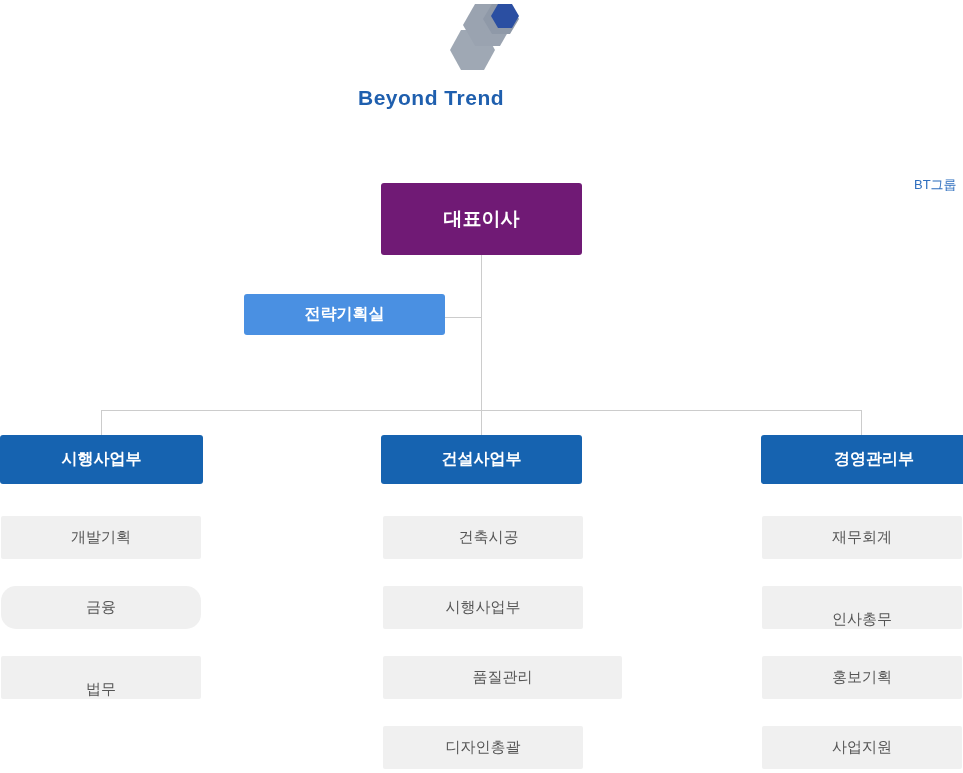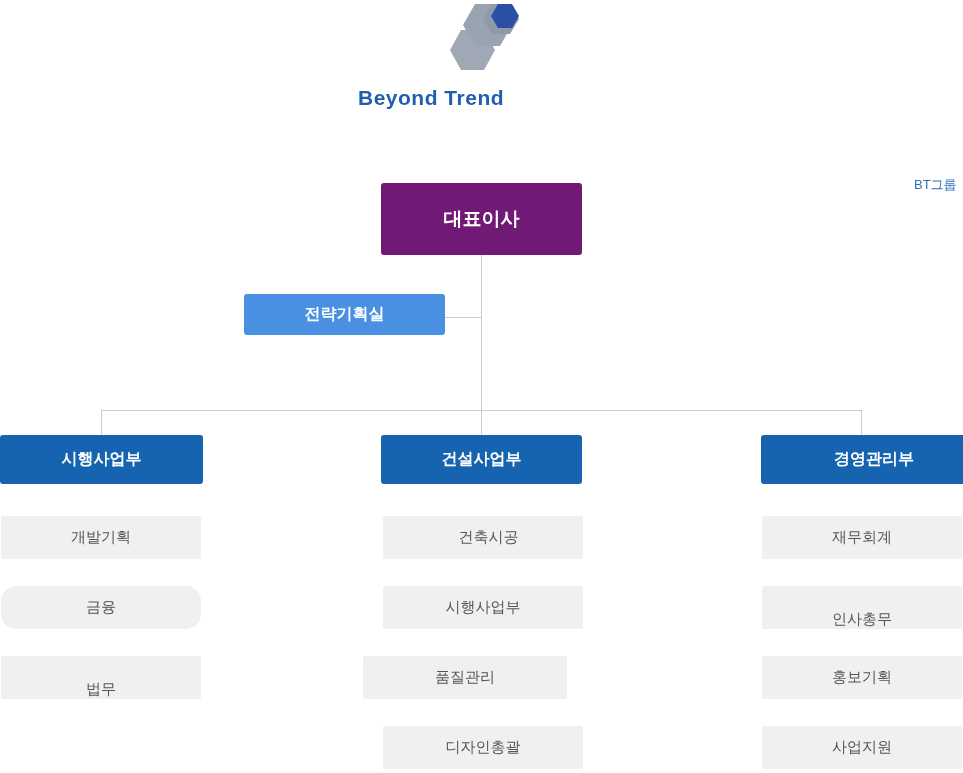--- a/index.html
+++ b/index.html
@@ -160,21 +160,21 @@
 
 <div class="box dept-head" style="left:381px; top:435px; width:201px;">
   <span>건설사업부</span>
 </div>
 <div class="box dept-item" style="left:383px; top:516px; width:200px;padding-left:11px;">
   <span>건축시공</span>
 </div>
 <div class="box dept-item" style="left:383px; top:586px; width:200px;">
   <span>시행사업부</span>
 </div>
-<div class="box dept-item" style="left:363px; top:656px; width:204px;justify-content:center;">
+<div class="box dept-item" style="left:383px; top:656px; width:239px;justify-content:center;">
   <span>품질관리</span>
 </div>
 <div class="box dept-item" style="left:383px; top:726px; width:200px;">
   <span>디자인총괄</span>
 </div>
 
 <div class="box dept-head" style="left:761px; top:435px; width:226px;">
   <span>경영관리부</span>
 </div>
 <div class="box dept-item" style="left:762px; top:516px; width:200px;">

